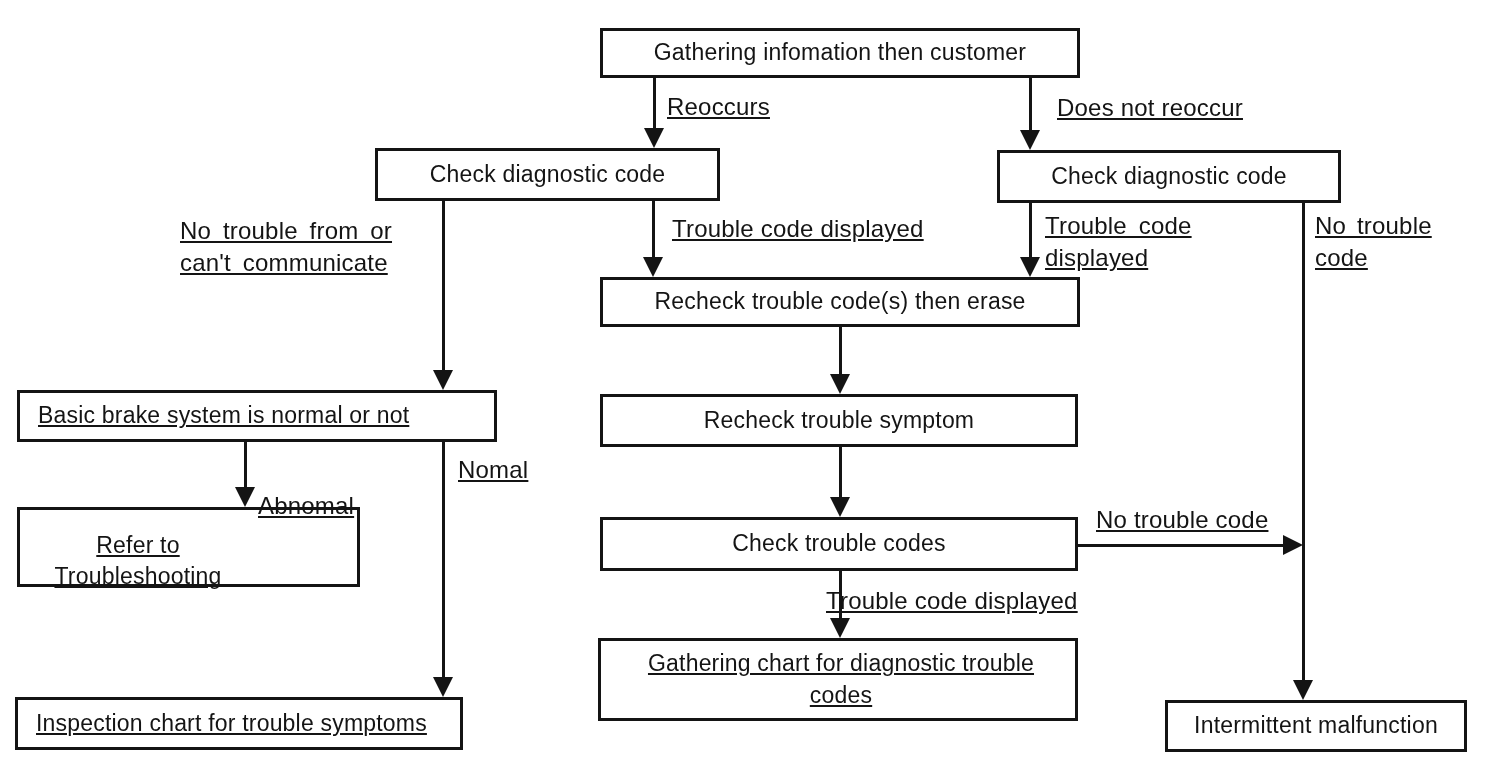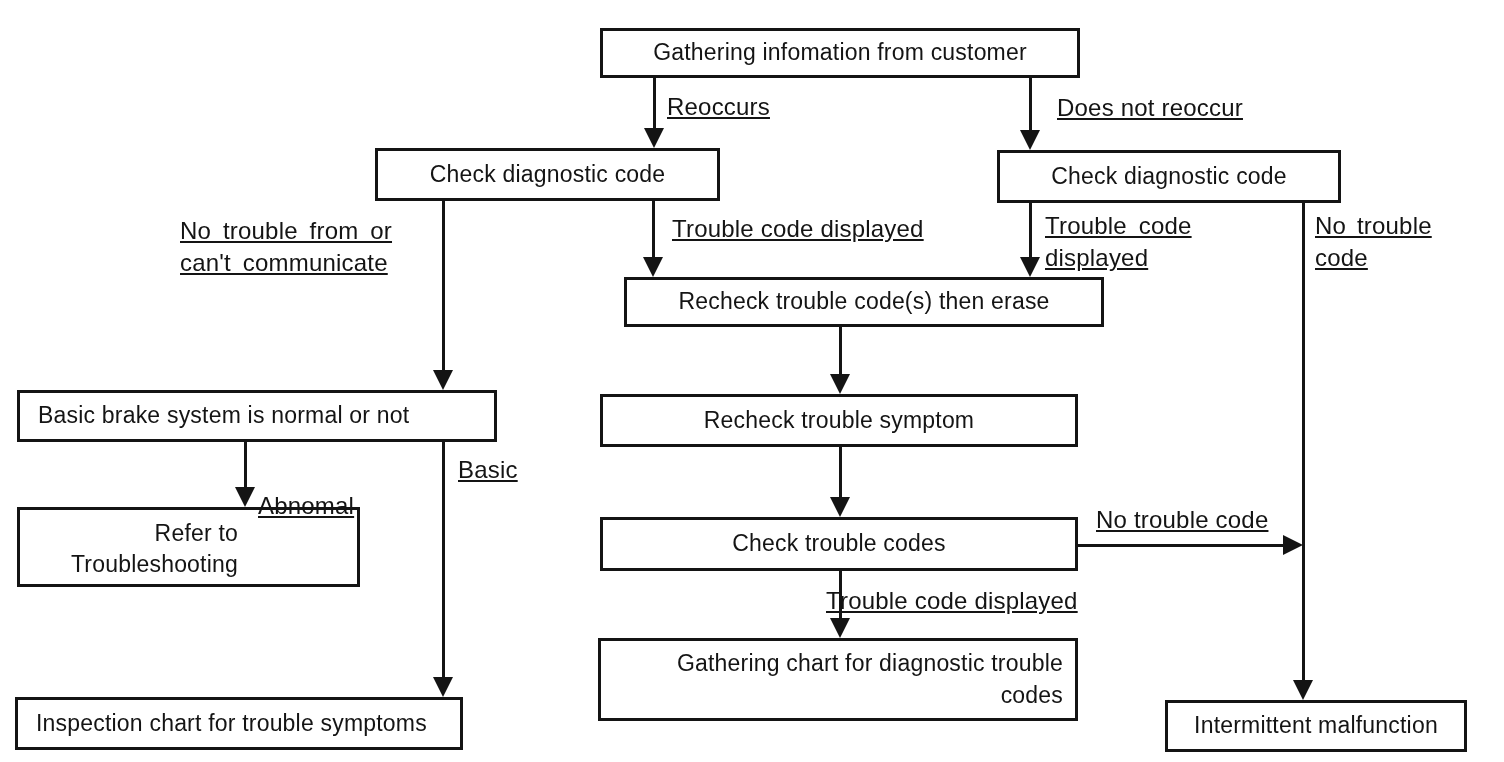--- a/index.html
+++ b/index.html
@@ -10,46 +10,46 @@
     font-family:"Liberation Sans","DejaVu Sans",sans-serif;
     color:var(--ink);
   }
   .node{
     position:absolute; box-sizing:border-box;
     border:3px solid var(--ink); background:var(--paper);
     display:flex; align-items:center; justify-content:center;
     font-size:23px; line-height:1.35; text-align:center;
     letter-spacing:0.2px;
   }
-  .node.al{ justify-content:flex-start; text-align:right; padding-left:18px; padding-right:12px; }
+  .node.al{ justify-content:flex-start; text-align:center; padding-left:18px; padding-right:12px;text-decoration:underline; }
   .lbl{
     position:absolute; font-size:24px; line-height:1.35; white-space:normal;
     letter-spacing:0.2px;
     text-decoration:underline;
   }
   .vline{ position:absolute; width:3px; background:var(--ink); }
   .hline{ position:absolute; height:3px; background:var(--ink); }
   .ah-down{ position:absolute; width:0; height:0;
     border-left:10px solid transparent; border-right:10px solid transparent;
     border-top:20px solid var(--ink); }
   .ah-right{ position:absolute; width:0; height:0;
     border-top:10px solid transparent; border-bottom:10px solid transparent;
     border-left:20px solid var(--ink); }
 
   
   #n-gathering{ left:600px; top:28px;  width:480px; height:50px; }
   #n-check-left{ left:375px; top:148px; width:345px; height:53px; }
   #n-check-right{ left:997px; top:150px; width:344px; height:53px; }
-  #n-recheck-erase{ left:600px; top:277px; width:480px; height:50px;margin-left:24px; }
+  #n-recheck-erase{ left:600px; top:277px; width:480px; height:50px; }
   #n-recheck-symptom{ left:600px; top:394px; width:478px; height:53px; }
   #n-check-codes{ left:600px; top:517px; width:478px; height:54px; }
   #n-inspection-dtc{ left:598px; top:638px; width:480px; height:83px; }
   #n-inspection-dtc .txt{ width:455px; }
   #n-basic-brake{ left:17px; top:390px; width:480px; height:52px; }
-  #n-refer-ts{ left:17px; top:507px; width:343px; height:80px; align-items:flex-start; padding-top:8px; }
+  #n-refer-ts{ left:17px; top:507px; width:343px; height:80px; align-items:flex-start; padding-top:20px; }
   #n-refer-ts .txt{ width:200px; }
   #n-inspection-symptoms{ left:15px; top:697px; width:448px; height:53px; }
   #n-intermittent{ left:1165px; top:700px; width:302px; height:52px; }
 
   
   #l-reoccurs{ left:667px; top:91px; }
   #l-does-not-reoccur{ left:1045px; top:92px;margin-left:12px; }
   #l-no-code-cant{ left:180px; top:215px; width:262px; word-spacing:5px; }
   #l-trouble-disp-mid{ left:672px; top:213px; }
   #l-trouble-disp-right{ left:1045px; top:210px; width:195px; word-spacing:5px; }
@@ -72,21 +72,21 @@
   #c10 .vline{ left:244px; top:442px; height:47px; } #c10 .ah-down{ left:235px; top:487px; }
   #c11 .vline{ left:442px; top:442px; height:237px; } #c11 .ah-down{ left:433px; top:677px; }
   #c12 .hline{ left:1078px; top:544px; width:207px; } #c12 .ah-right{ left:1283px; top:535px; }
 </style>
 </head>
 <body>
 
 <div id="stage">
 
   <div class="node" id="n-gathering">
-    <span class="txt">Gathering infomation from customer</span>
+    <span class="txt">Gathering infomation then customer</span>
   </div>
   <div class="node" id="n-check-left">
     <span class="txt">Check diagnostic code</span>
   </div>
   <div class="node" id="n-check-right">
     <span class="txt">Check diagnostic code</span>
   </div>
   <div class="node" id="n-recheck-erase">
     <span class="txt">Recheck trouble code(s) then erase</span>
   </div>
@@ -161,17 +161,17 @@
     <div class="ah-right"></div>
   </div>
 
   <div class="lbl" id="l-reoccurs">Reoccurs</div>
   <div class="lbl" id="l-does-not-reoccur">Does not reoccur</div>
   <div class="lbl" id="l-no-code-cant">No trouble from or can't communicate</div>
   <div class="lbl" id="l-trouble-disp-mid">Trouble code displayed</div>
   <div class="lbl" id="l-trouble-disp-right">Trouble code displayed</div>
   <div class="lbl" id="l-no-trouble-right">No trouble code</div>
   <div class="lbl" id="l-abnomal">Abnomal</div>
-  <div class="lbl" id="l-nomal">Basic</div>
+  <div class="lbl" id="l-nomal">Nomal</div>
   <div class="lbl" id="l-no-trouble-center">No trouble code</div>
   <div class="lbl" id="l-trouble-disp-bottom">Trouble code displayed</div>
 
 </div>
 
 </body></html>

